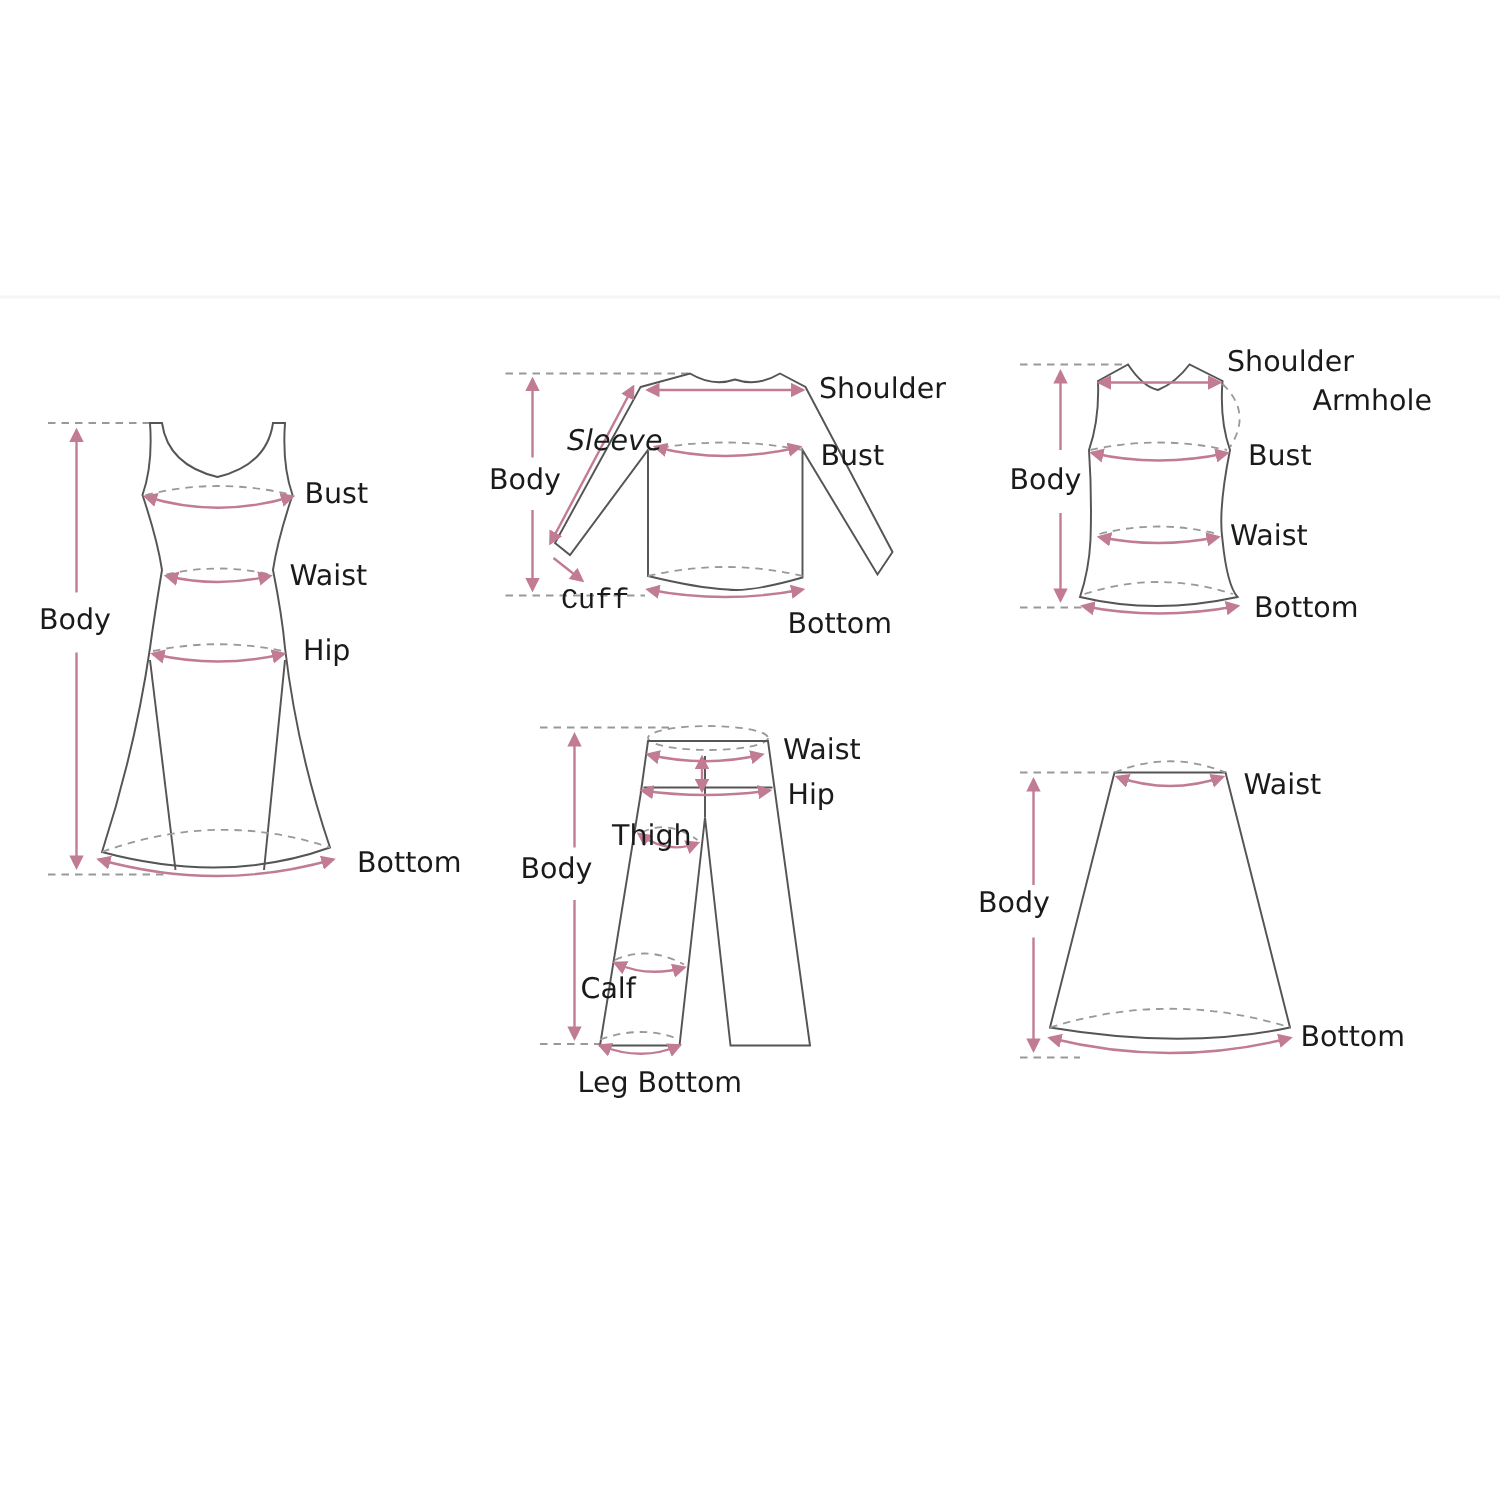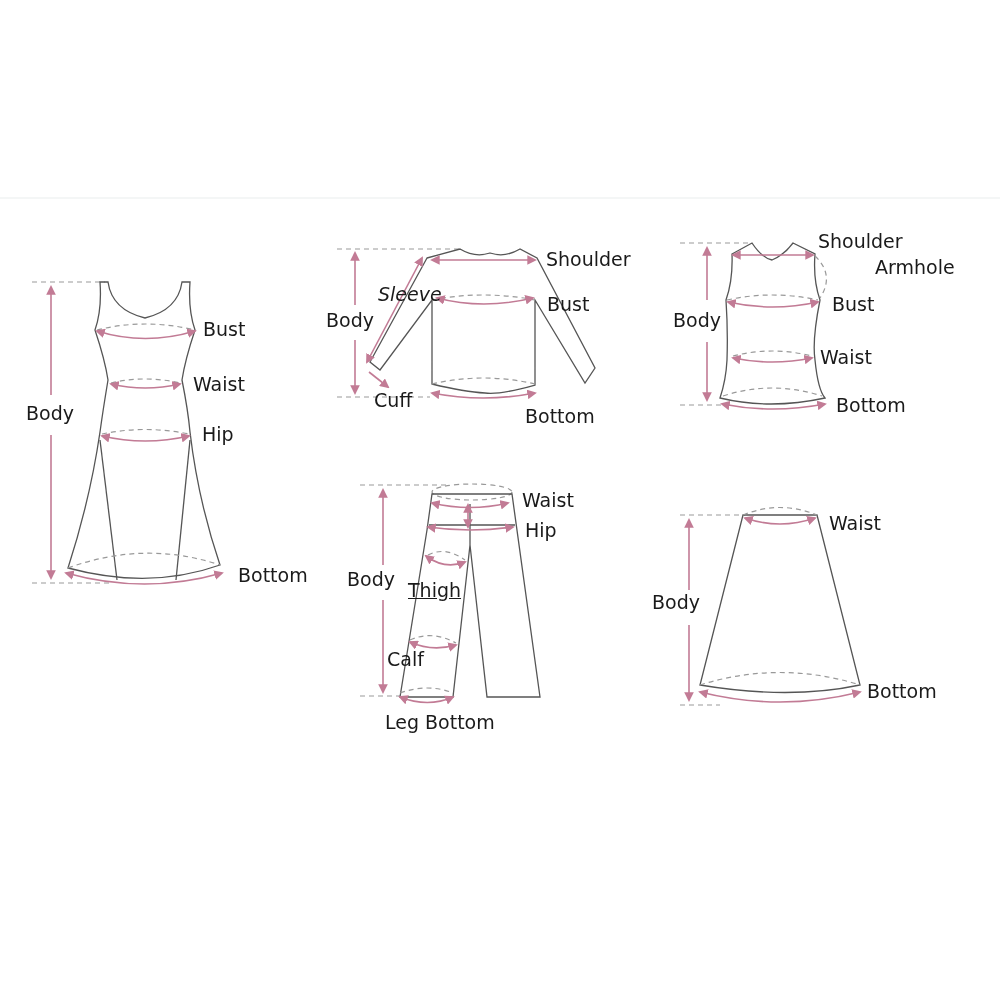--- a/index.html
+++ b/index.html
@@ -110,32 +110,32 @@
 <span class="lbl" style="left:26px;top:404px;">Body</span>
 <span class="lbl" style="left:203px;top:320px;">Bust</span>
 <span class="lbl" style="left:193px;top:375px;">Waist</span>
 <span class="lbl" style="left:202px;top:425px;">Hip</span>
 <span class="lbl" style="left:238px;top:566px;">Bottom</span>
 
 <span class="lbl" style="left:326px;top:311px;">Body</span>
 <span class="lbl" style="left:378px;top:285px;font-style:italic;">Sleeve</span>
 <span class="lbl" style="left:546px;top:250px;">Shoulder</span>
 <span class="lbl" style="left:547px;top:295px;">Bust</span>
-<span class="lbl" style="left:374px;top:391px;">Cuff</span>
+<span class="lbl" style="left:374px;top:391px;font-family:Liberation Mono, monospace;">Cuff</span>
 <span class="lbl" style="left:525px;top:407px;">Bottom</span>
 
 <span class="lbl" style="left:673px;top:311px;">Body</span>
 <span class="lbl" style="left:818px;top:232px;">Shoulder</span>
 <span class="lbl" style="left:835px;top:258px;margin-left:40px;">Armhole</span>
 <span class="lbl" style="left:832px;top:295px;">Bust</span>
 <span class="lbl" style="left:820px;top:348px;">Waist</span>
 <span class="lbl" style="left:836px;top:396px;">Bottom</span>
 
 <span class="lbl" style="left:347px;top:570px;">Body</span>
 <span class="lbl" style="left:522px;top:491px;">Waist</span>
 <span class="lbl" style="left:525px;top:521px;">Hip</span>
-<span class="lbl" style="left:408px;top:581px;text-decoration:underline;">Thigh</span>
+<span class="lbl" style="left:408px;top:548px;">Thigh</span>
 <span class="lbl" style="left:387px;top:650px;">Calf</span>
 <span class="lbl" style="left:385px;top:713px;">Leg Bottom</span>
 
 <span class="lbl" style="left:652px;top:593px;">Body</span>
 <span class="lbl" style="left:829px;top:514px;">Waist</span>
 <span class="lbl" style="left:867px;top:682px;">Bottom</span>
 
 </body></html>

